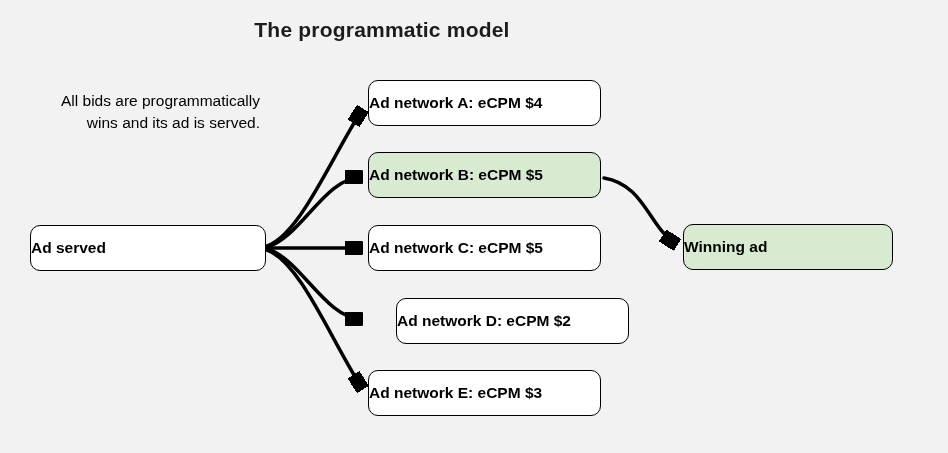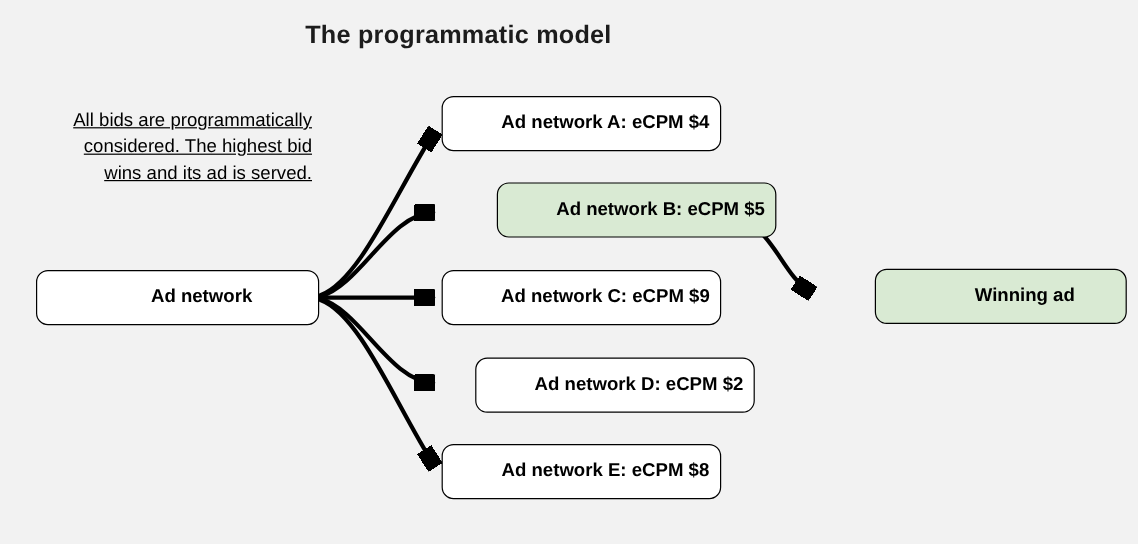--- a/index.html
+++ b/index.html
@@ -36,37 +36,34 @@
   }
   .description {
     position: absolute;
     top: 90px;
     left: 8px;
     width: 252px;
     text-align: right;
     font-size: 15.5px;
     line-height: 22px;
     color: var(--text);
-    text-decoration: underline;
   }
   .node {
     position: absolute;
     display: flex;
     align-items: center;
-    justify-content: center;
     background: var(--box-fill);
     border: 1.5px solid var(--box-border);
     border-radius: 10px;
     font-size: 15.5px;
     font-weight: bold;
     color: var(--text);
     height: 46px;
-    padding-left: 40px;
   }
-  .node.highlight { background: var(--highlight-fill); margin-left: 46px; }
+  .node.highlight { background: var(--highlight-fill); }
   .node-ad-request { left: 30px;  top: 225px; width: 236px; }
   .node-net       { left: 368px; width: 233px; }
   .node-net-a { top: 80px;  }
   .node-net-b { top: 152px; }
   .node-net-c { top: 225px; }
   .node-net-d { top: 298px; margin-left: 28px; }
   .node-net-e { top: 370px; }
   .node-winning   { left: 683px; top: 224px; width: 210px; }
   svg.arrows {
     position: absolute;
@@ -97,45 +94,44 @@
     <path d="M 267,248 L 361,248" marker-end="url(#ah)"></path>
     <path d="M 267,249 C 300,258 325,318 361,319" marker-end="url(#ah)"></path>
     <path d="M 267,250 C 300,262 330,338 362,388" marker-end="url(#ah)"></path>
     <path d="M 604,178 C 645,185 648,226 676,244" marker-end="url(#ah)"></path>
   </svg>
 
   <h1 class="diagram-title">The programmatic model</h1>
 
   <div class="description">
     <div>All bids are programmatically</div>
-    <div>considered. The highest bid</div>
     <div>wins and its ad is served.</div>
   </div>
 
   <div class="node node-ad-request">
-    <span>Ad network</span>
+    <span>Ad served</span>
   </div>
 
   <div class="node node-net node-net-a">
     <span>Ad network A: eCPM $4</span>
   </div>
 
   <div class="node node-net node-net-b highlight">
     <span>Ad network B: eCPM $5</span>
   </div>
 
   <div class="node node-net node-net-c">
-    <span>Ad network C: eCPM $9</span>
+    <span>Ad network C: eCPM $5</span>
   </div>
 
   <div class="node node-net node-net-d">
     <span>Ad network D: eCPM $2</span>
   </div>
 
   <div class="node node-net node-net-e">
-    <span>Ad network E: eCPM $8</span>
+    <span>Ad network E: eCPM $3</span>
   </div>
 
   <div class="node node-winning highlight">
     <span>Winning ad</span>
   </div>
 
 </div>
 
 </body></html>

